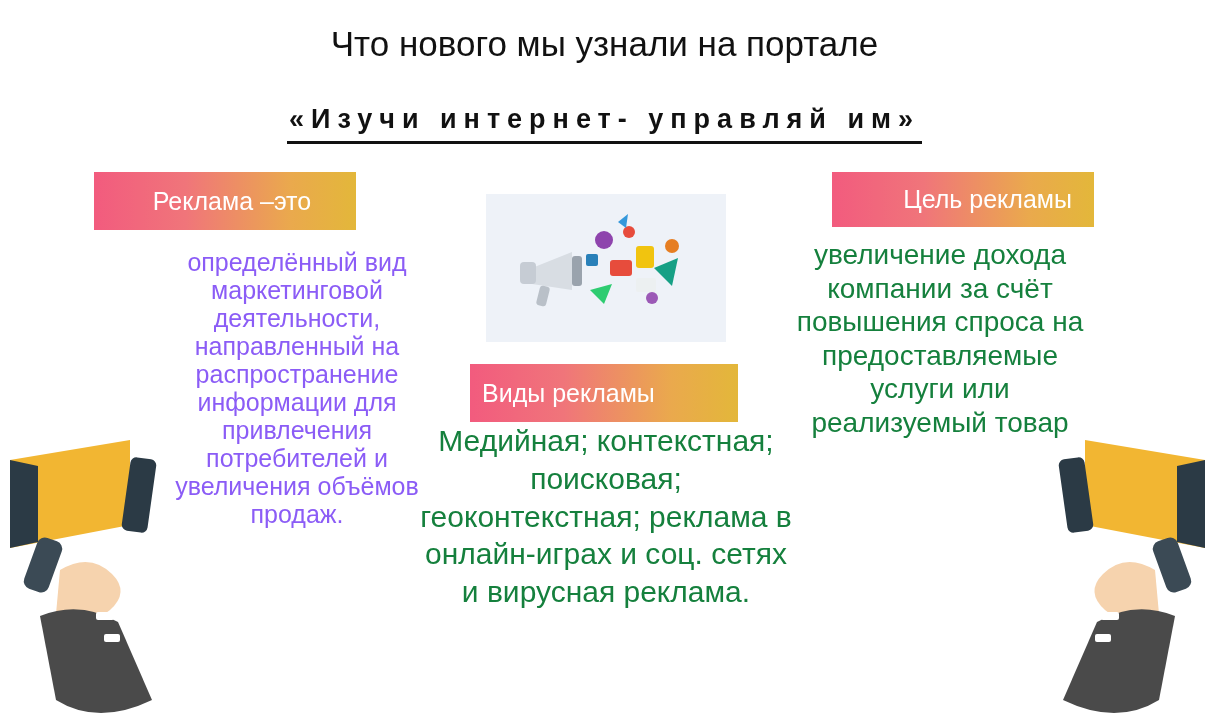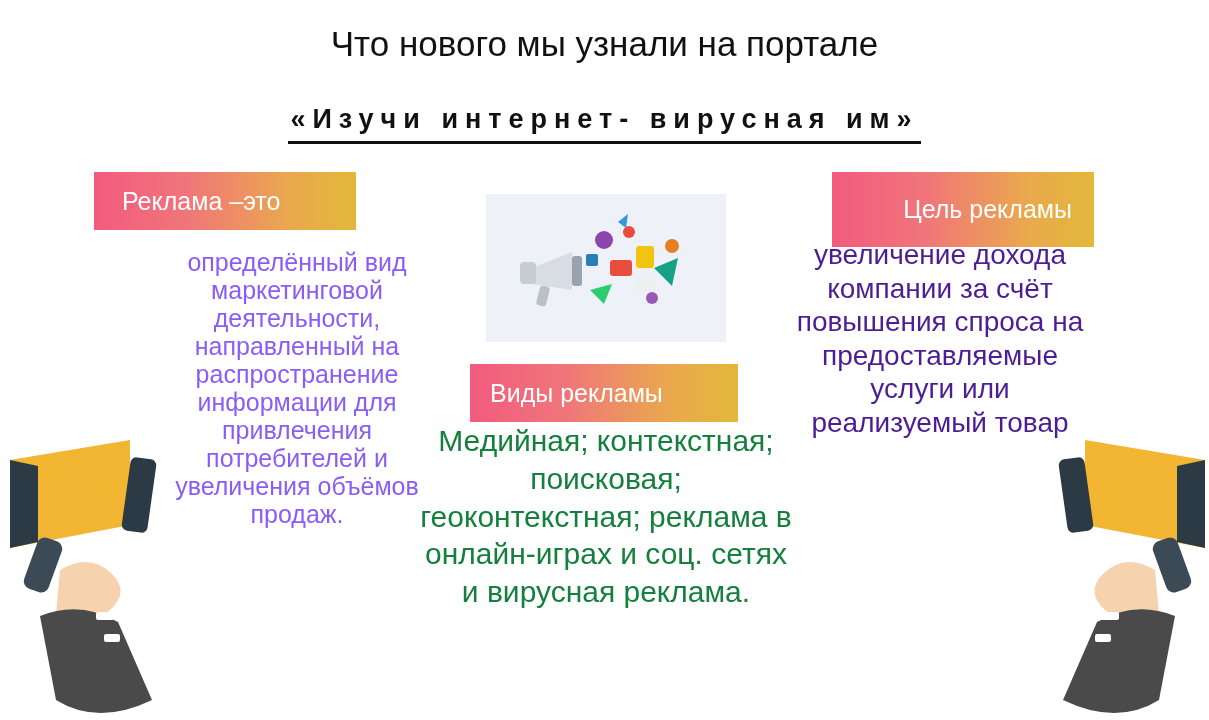--- a/index.html
+++ b/index.html
@@ -66,36 +66,36 @@
     background: linear-gradient(90deg, #f25b7e 0%, #f0757a 35%, #eaa94d 75%, #e3b73a 100%);
     box-sizing: border-box;
     padding: 0 14px;
   }
 
   #chip-reklama {
     left: 94px;
     top: 172px;
     width: 262px;
     height: 58px;
-    justify-content: flex-start;
+    justify-content: center;
     padding-left: 28px;
   }
   #chip-vidy {
     left: 470px;
     top: 364px;
     width: 268px;
     height: 58px;
     justify-content: flex-start;
-    padding-left: 20px;
+    padding-left: 12px;
   }
   #chip-cel {
     left: 832px;
     top: 172px;
     width: 262px;
-    height: 75px;
+    height: 55px;
     justify-content: flex-end;
     padding-right: 22px;
   }
 
   
   .body-text {
     position: absolute;
     color: #3a3a3a;
     line-height: 1.12;
   }
@@ -119,21 +119,21 @@
     color: #15803d;
   }
 
   #text-goal {
     left: 780px;
     top: 238px;
     width: 320px;
     font-size: 28px;
     text-align: center;
     line-height: 1.2;
-    color: #4c1d95;
+    color: #15803d;
   }
 
   
   .center-image {
     position: absolute;
     left: 486px;
     top: 194px;
     width: 240px;
     height: 148px;
     background: #eef2f8;
@@ -159,21 +159,21 @@
   }
 </style>
 </head>
 <body>
 
 <div class="slide">
 
   <div class="title">Что нового мы узнали на портале</div>
 
   <div class="subtitle-wrap">
-    <span class="subtitle">«Изучи интернет- вирусная им»</span>
+    <span class="subtitle">«Изучи интернет- управляй им»</span>
   </div>
 
   <div class="chip" id="chip-reklama">
     <span>Реклама –это</span>
   </div>
   <div class="body-text" id="text-definition">определённый вид маркетинговой деятельности, направленный на распространение информации для привлечения потребителей и увеличения объёмов продаж.</div>
 
   <div class="center-image">
     <svg viewBox="0 0 240 148" width="240" height="148">
       <rect x="0" y="0" width="240" height="148" fill="#eef2f8"></rect>

